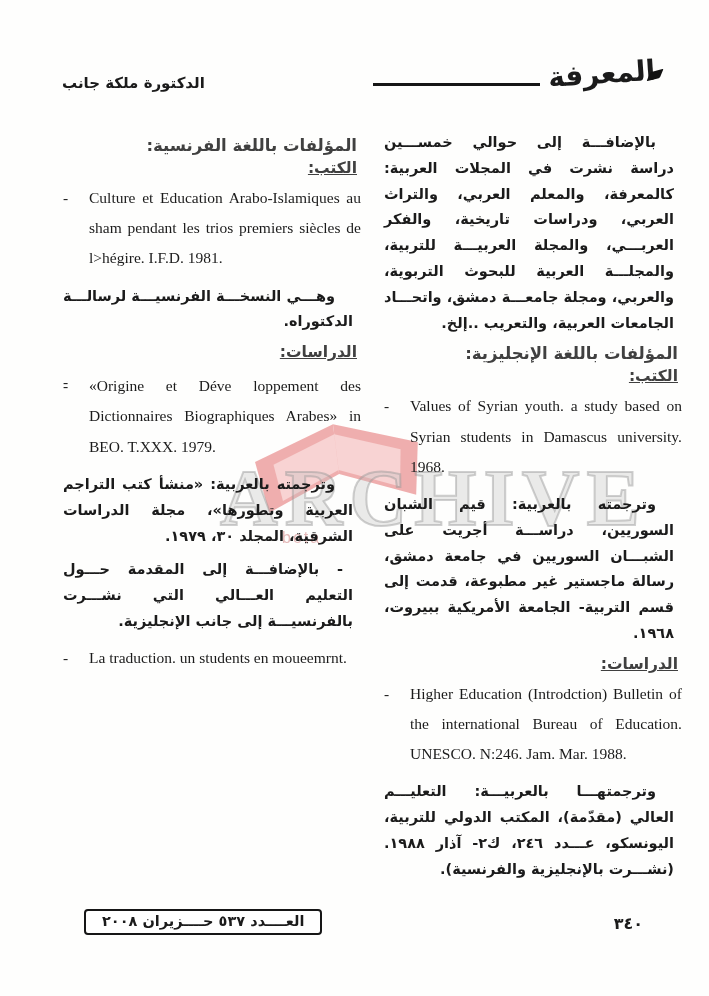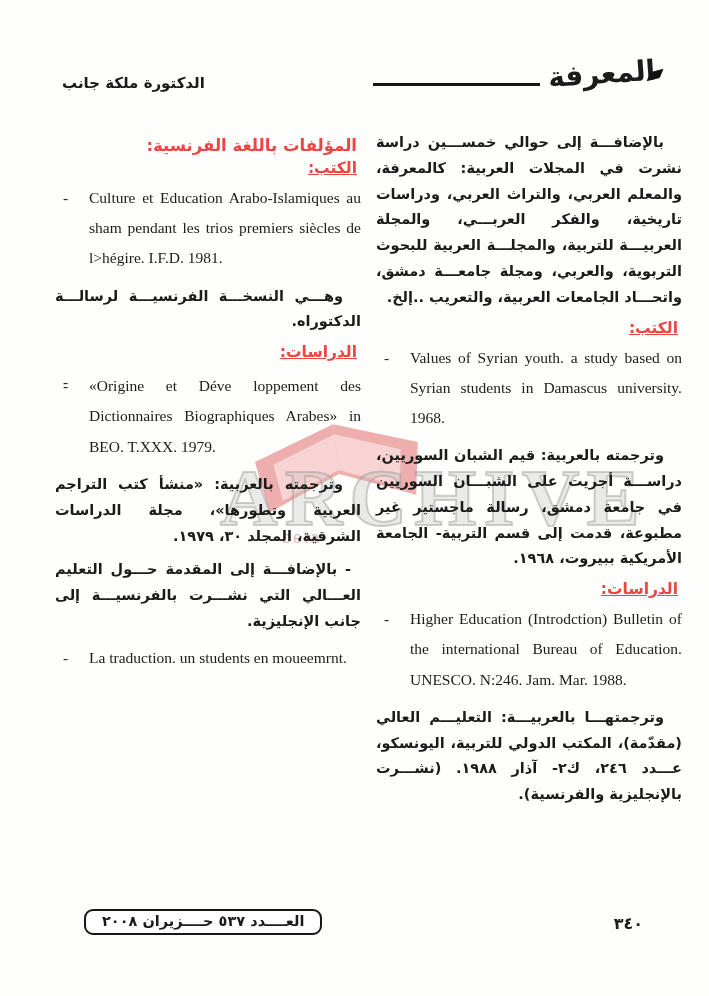--- a/index.html
+++ b/index.html
@@ -21,26 +21,26 @@
   }
   .nib{display:inline-block;width:12px;height:9px;background:#121212;
     transform:skewX(-35deg) rotate(-12deg);margin-left:-6px;margin-right:2px;border-radius:1px;}
   
   .col{position:absolute;top:128px;}
   .col-right{right:27px;width:306px;}
   .col-left{left:55px;width:306px;}
   .para{
     direction:rtl;text-align:justify;text-justify:inter-word;
     font-size:14.5px;font-weight:bold;line-height:1.78;
-    text-indent:18px;margin:2px 0 8px;
+    text-indent:18px;margin:2px 8px 8px;
   }
   .para.dash{text-indent:10px;}
   .heading{
     direction:rtl;font-size:16.5px;font-weight:bold;
-    margin:8px 0 4px;padding-right:4px;color:#ef4444;
+    margin:8px 0 4px;padding-right:4px;color:#404040;
   }
   .heading.sub{font-size:15.5px;margin:4px 0 6px;text-decoration:underline;}
   .latin-item{
     direction:ltr;text-align:justify;position:relative;
     font-family:"Liberation Serif","DejaVu Serif",serif;
     font-size:15.5px;line-height:1.95;font-weight:500;
     padding-left:34px;margin:6px 0 10px;
   }
   .latin-item .marker{position:absolute;left:8px;top:0;}
   
@@ -56,21 +56,21 @@
   }
   .wm-url{
     position:absolute;left:282px;top:529px;
     font-size:16px;letter-spacing:2px;
     color:rgba(205,125,125,0.55);
     font-family:"Liberation Sans",sans-serif;
   }
   
   .issue-box{
     position:absolute;left:84px;top:909px;direction:rtl;
-    border:2px solid #161616;border-radius:9px;
+    border:2px solid #161616;border-radius:4px;
     padding:2px 16px 4px;font-size:14.5px;font-weight:bold;
     background:#fff;
   }
   .page-number{
     position:absolute;right:66px;top:914px;direction:rtl;
     font-size:16px;font-weight:bold;
   }
 </style>
 </head>
 <body>
@@ -91,20 +91,21 @@
   <header>
     <div class="author">الدكتورة ملكة جانب</div>
     <div class="brand">
       <div class="brand-rule"></div>
       <div class="logo"><span class="nib"></span><span>المعرفة</span></div>
     </div>
   </header>
 
   <section class="col col-right">
     <p class="para">بالإضافـــة إلى حوالي خمســـين دراسة نشرت في المجلات العربية: كالمعرفة، والمعلم العربي، والتراث العربي، ودراسات تاريخية، والفكر العربـــي، والمجلة العربيـــة للتربية، والمجلـــة العربية للبحوث التربوية، والعربي، ومجلة جامعـــة دمشق، واتحـــاد الجامعات العربية، والتعريب ..إلخ.</p>
+    <h3 class="heading">المؤلفات باللغة الإنجليزية:</h3>
     <h4 class="heading sub">الكتب:</h4>
     <div class="latin-item">
       <span class="marker">-</span>
       <span>Values of Syrian youth. a study based on Syrian students in Damascus university. 1968.</span>
     </div>
     <p class="para">وترجمته بالعربية: قيم الشبان السوريين، دراســـة أجريت على الشبـــان السوريين في جامعة دمشق، رسالة ماجستير غير مطبوعة، قدمت إلى قسم التربية- الجامعة الأمريكية ببيروت، ١٩٦٨.</p>
     <h4 class="heading sub">الدراسات:</h4>
     <div class="latin-item">
       <span class="marker">-</span>
       <span>Higher Education (Introdction) Bulletin of the international Bureau of Education. UNESCO. N:246. Jam. Mar. 1988.</span>

